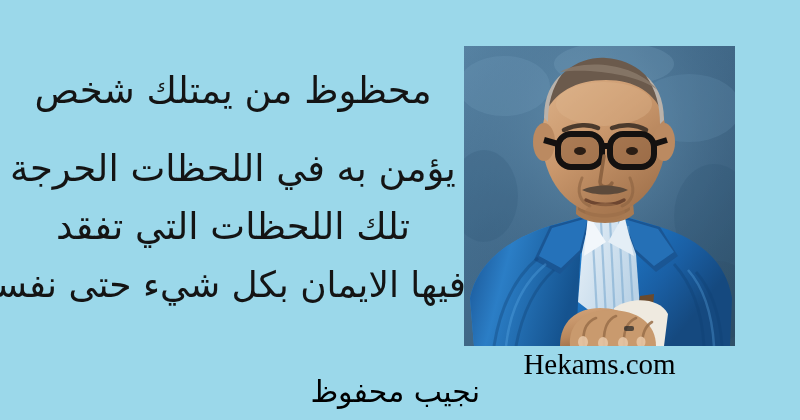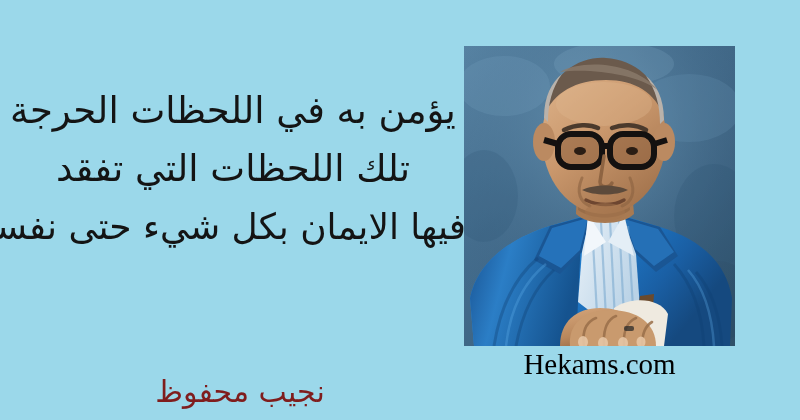--- a/index.html
+++ b/index.html
@@ -51,22 +51,21 @@
   .quote-line.l3 { font-size: 37px; }
   .quote-line.l4 { font-size: 36px; }
 
   
   #attribution {
     position: absolute;
     left: 0;
     top: 374px;
     width: 480px;
     direction: rtl;
-    text-align: center;
-    color: #7f1d1d;
+    color: #000000;
     font-size: 30px;
     line-height: 36px;
     white-space: nowrap;
   }
 
   
   #watermark {
     position: absolute;
     left: 464px;
     top: 347px;
@@ -240,20 +239,21 @@
           <ellipse cx="159" cy="297" rx="5" ry="6"></ellipse>
           <ellipse cx="177" cy="296" rx="4.5" ry="5.5"></ellipse>
         </g>
 
         <rect x="160" y="280" width="10" height="5" rx="2" fill="#2b2b2b" opacity="0.75"></rect>
       </g>
     </svg>
   </div>
 
   <div class="quote-block">
+    <div class="quote-line l1">محظوظ من يمتلك شخص</div>
     <div class="quote-line l2">يؤمن به في اللحظات الحرجة</div>
     <div class="quote-line l3">تلك اللحظات التي تفقد</div>
     <div class="quote-line l4">فيها الايمان بكل شيء حتى نفسك</div>
   </div>
 
   <div id="attribution">نجيب محفوظ</div>
 
   <div id="watermark">Hekams.com</div>
 
 </div>

